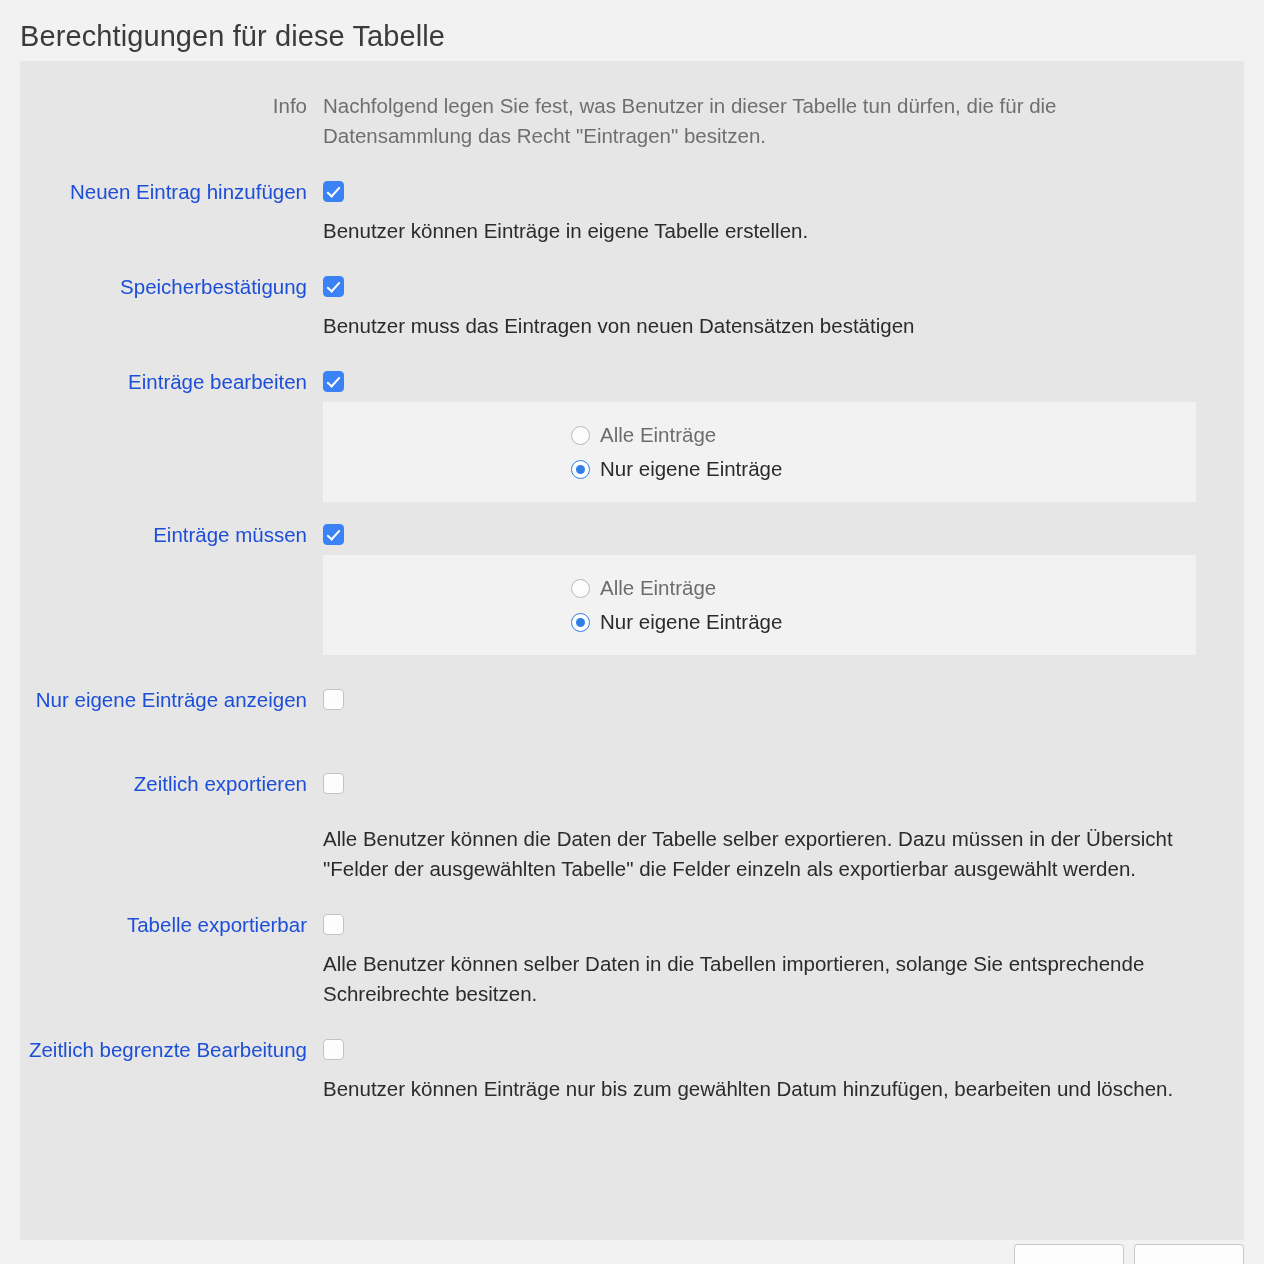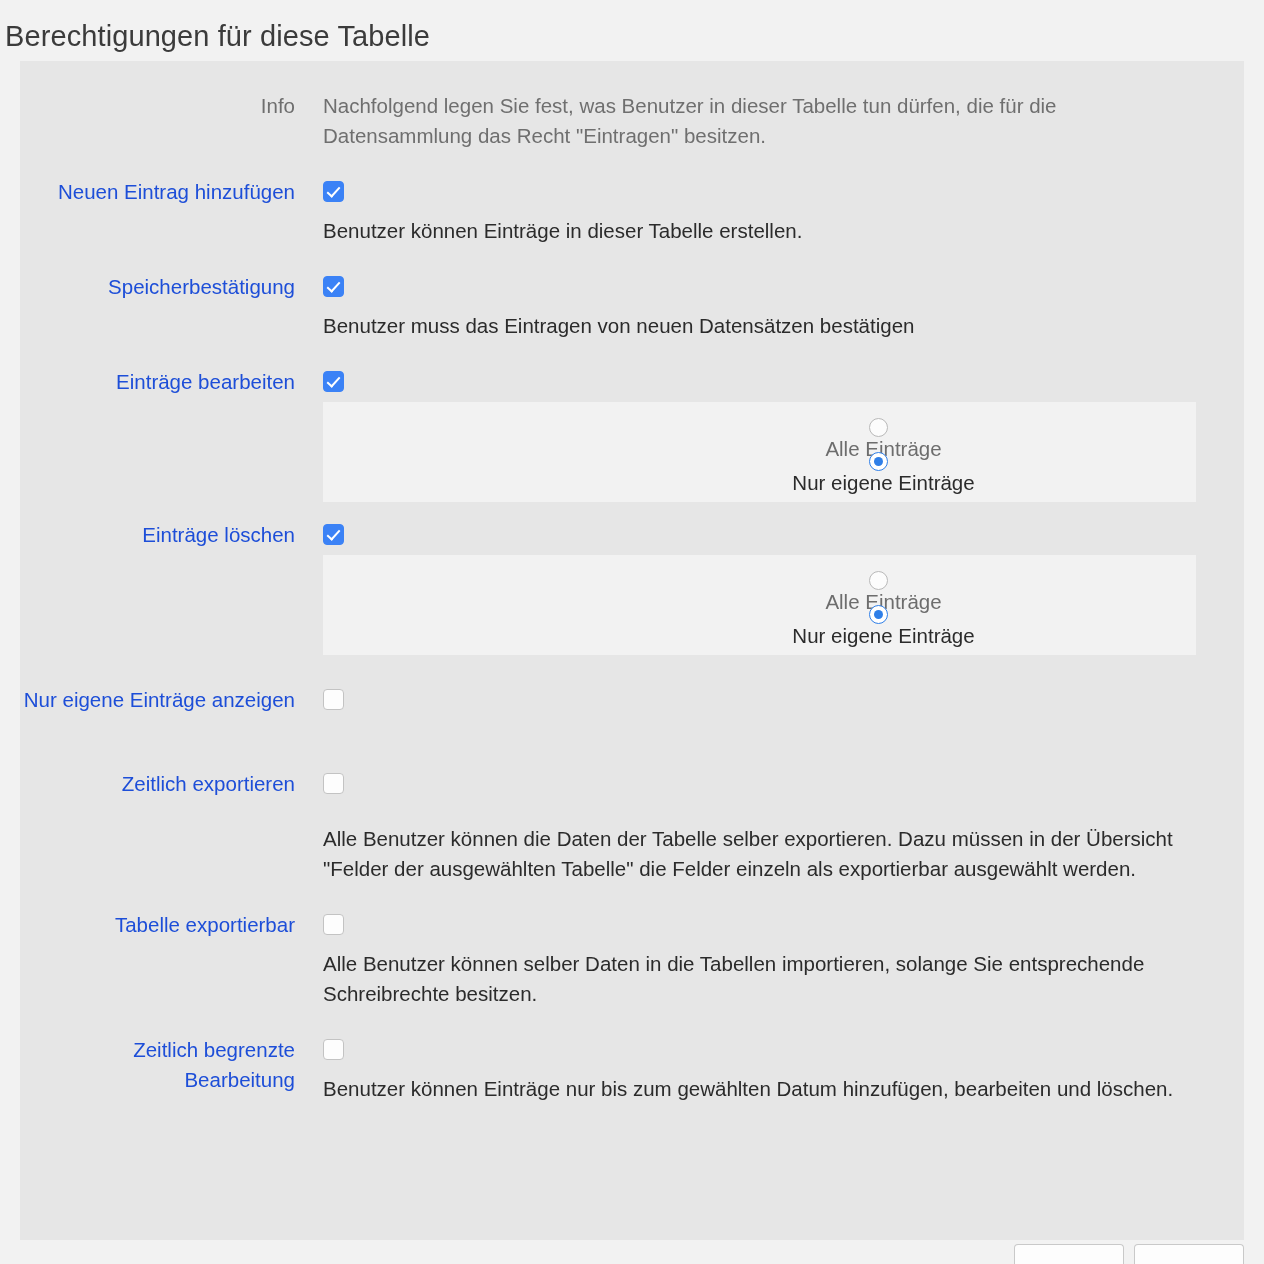--- a/index.html
+++ b/index.html
@@ -11,42 +11,42 @@
   body {
     width: 1264px;
     height: 1264px;
     overflow: hidden;
     position: relative;
   }
   .page-title {
     font-size: 29px;
     color: #3b3b3b;
     font-weight: 400;
-    padding: 20px 0 12px 5px;
+    padding: 20px 0 12px 20px;
     letter-spacing: 0.1px;
   }
   .panel {
     position: absolute;
     left: 20px;
     top: 61px;
     width: 1224px;
     bottom: 24px;
     background: #e6e6e6;
     overflow: hidden;
   }
   .form-row {
     display: flex;
     align-items: flex-start;
     padding: 0;
   }
   .form-label {
     width: 303px;
     min-width: 303px;
     text-align: right;
-    padding-right: 28px;
+    padding-right: 16px;
     box-sizing: border-box;
     color: #6e6e6e;
     font-size: 20.5px;
     line-height: 30px;
   }
   .form-label.dark {
     color: #1d4ed8;
   }
   .form-field {
     flex: 1;
@@ -103,21 +103,20 @@
     padding: 16px 0 16px 0;
     margin-top: 10px;
     width: 873px;
   }
   .radio-line {
     display: flex;
     align-items: center;
     justify-content: flex-start;
     padding-left: 248px;
     height: 34px;
-    flex-direction: column;
   }
   .radio {
     width: 19px;
     height: 19px;
     border-radius: 50%;
     box-sizing: border-box;
     border: 1px solid #b9b9b9;
     background: #fcfcfc;
     margin-right: 10px;
     position: relative;
@@ -181,21 +180,21 @@
       <div class="help-text">Nachfolgend legen Sie fest, was Benutzer in dieser Tabelle tun dürfen, die für die Datensammlung das Recht "Eintragen" besitzen.</div>
     </div>
   </div>
 
   <div class="row-gap"></div>
 
   <div class="form-row">
     <div class="form-label dark" style="max-width:303px;">Neuen Eintrag hinzufügen</div>
     <div class="form-field">
       <div class="checkbox-wrap"><span class="cb on"></span></div>
-      <div class="desc" style="margin-top:14px;">Benutzer können Einträge in dieser Tabelle erstellen.</div>
+      <div class="desc" style="margin-top:14px;">Benutzer können Einträge in eigene Tabelle erstellen.</div>
     </div>
   </div>
 
   <div class="row-gap"></div>
 
   <div class="form-row">
     <div class="form-label dark">Speicherbestätigung</div>
     <div class="form-field">
       <div class="checkbox-wrap"><span class="cb on"></span></div>
       <div class="desc" style="margin-top:14px;">Benutzer muss das Eintragen von neuen Datensätzen bestätigen</div>
@@ -217,21 +216,21 @@
           <span class="radio on"></span>
           <span class="radio-label sel">Nur eigene Einträge</span>
         </div>
       </div>
     </div>
   </div>
 
   <div class="spacer-s"></div>
 
   <div class="form-row">
-    <div class="form-label dark">Einträge löschen</div>
+    <div class="form-label dark">Einträge müssen</div>
     <div class="form-field">
       <div class="checkbox-wrap"><span class="cb on"></span></div>
       <div class="radio-block">
         <div class="radio-line">
           <span class="radio"></span>
           <span class="radio-label">Alle Einträge</span>
         </div>
         <div class="radio-line">
           <span class="radio on"></span>
           <span class="radio-label sel">Nur eigene Einträge</span>

